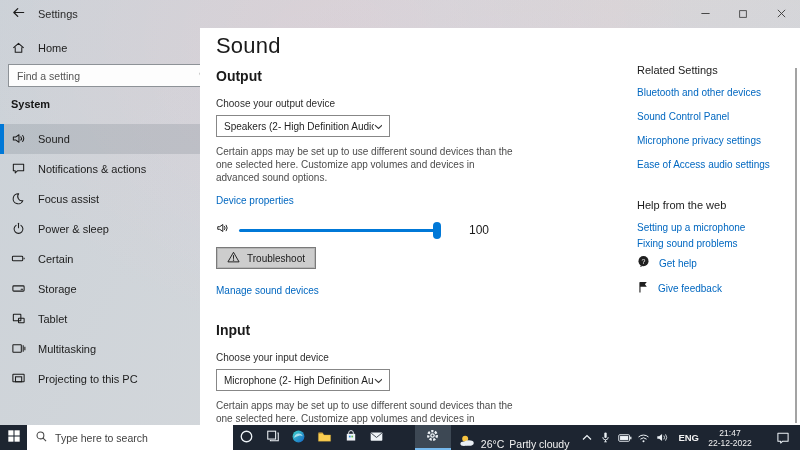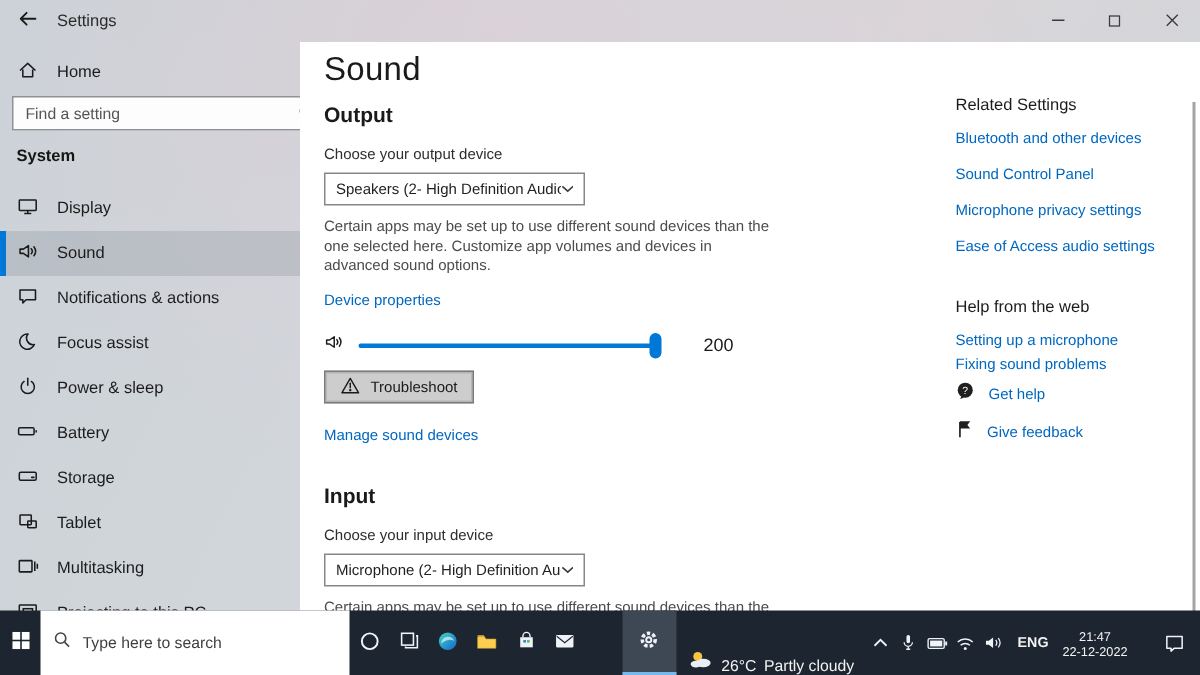--- a/index.html
+++ b/index.html
@@ -58,21 +58,21 @@
   .rc-head { font-size:11px; color:#1c1c1c; line-height:13px; margin-bottom:10px; }
   .rc-link { display:block; font-size:10px; color:#0067c0; line-height:12px; margin-bottom:12px; cursor:pointer; }
   .hw-head { margin-top:28px; }
   .hw-link { margin-bottom:4px; }
   .help-row { display:flex; align-items:center; gap:9px; margin-bottom:7px; cursor:pointer; }
   .help-row:first-of-type { margin-top:34px; }
   .help-row .link { line-height:13px; }
   .scroll-ind { position:absolute; right:3px; top:40px; bottom:2px; width:2px; background:#a3a3a3; cursor:pointer; }
 
   
-  .taskbar { position:absolute; left:0; bottom:0; width:800px; height:43px; background:#1d2531; display:flex; align-items:stretch; }
+  .taskbar { position:absolute; left:0; bottom:0; width:800px; height:25px; background:#1d2531; display:flex; align-items:stretch; }
   .tk-btn { border:none; background:transparent; display:flex; align-items:center; justify-content:center; width:27px; cursor:pointer; padding:0; }
   .tk-start { width:28px; }
   .tk-search { position:relative; width:213px; background:#fff; display:flex; align-items:center; gap:7px; padding-left:8px; cursor:text; }
   .tk-search input { border:none; outline:none; flex:1; font-size:10.5px; color:#333; font-family:"Liberation Sans",sans-serif; background:transparent; }
   .tk-search input::placeholder { color:#3f3f3f; }
   .tk-settings { width:37px; margin-left:25px; background:#3d4854; border-bottom:2px solid #76b9ed; }
   .tk-weather { margin-left:auto; display:flex; align-items:flex-end; gap:5px; padding:0 8px; border:none; background:transparent; cursor:pointer; }
   .tk-weather span { font-size:10.5px; color:#f2f2f2; white-space:nowrap; }
   .tray { display:flex; align-items:center; }
   .tray-ic { width:15px; display:flex; justify-content:center; align-items:center; margin:0 2px; cursor:pointer; }
@@ -127,27 +127,20 @@
         <input type="text" placeholder="Find a setting" style="">
         <span class="mag"><svg width="14" height="14" viewBox="0 0 16 16" fill="none" stroke="#555" stroke-width="1.2">
               <circle cx="6.7" cy="6.7" r="4.2"></circle>
               <path d="M9.9 9.9 13.6 13.6"></path>
             </svg></span>
       </div>
 
       <div class="side-section">System</div>
 
       <nav class="side-nav">
-        <div class="nav-item">
-          <span><svg width="15" height="15" viewBox="0 0 16 16" stroke="#1b1b1b" stroke-width="1.1" fill="none">
-                <rect x="2" y="3.5" width="12" height="7.5" rx=".5"></rect>
-                <path d="M8 11v2M5.5 13.2h5"></path>
-              </svg></span>
-          <span>Display</span>
-        </div>
         <div class="nav-item selected">
           <span><svg width="15" height="15" viewBox="0 0 16 16" stroke="#1b1b1b" stroke-width="1.1" fill="none" stroke-linejoin="round">
                 <path d="M2.5 6.5h2.4L8.5 4v8L4.9 9.5H2.5z"></path>
                 <path d="M10.5 6.2q1.5 1.8 0 3.6M12.4 4.8q2.4 3.2 0 6.4" stroke-linecap="round"></path>
               </svg></span>
           <span>Sound</span>
         </div>
         <div class="nav-item">
           <span><svg width="15" height="15" viewBox="0 0 16 16" stroke="#1b1b1b" stroke-width="1.1" fill="none" stroke-linejoin="round">
                 <path d="M2.5 3.5h11v7H6.8L4.5 12.8v-2.3h-2z"></path>
@@ -165,21 +158,21 @@
                 <path d="M5.4 4.6a4.7 4.7 0 1 0 5.2 0"></path>
                 <path d="M8 2.3v5"></path>
               </svg></span>
           <span>Power &amp; sleep</span>
         </div>
         <div class="nav-item">
           <span><svg width="15" height="15" viewBox="0 0 16 16" stroke="#1b1b1b" stroke-width="1.1" fill="none">
                 <rect x="1.5" y="5.5" width="11" height="5" rx="1"></rect>
                 <path d="M14 7.2v1.6"></path>
               </svg></span>
-          <span>Battery</span>
+          <span>Certain</span>
         </div>
         <div class="nav-item">
           <span><svg width="15" height="15" viewBox="0 0 16 16" stroke="#1b1b1b" stroke-width="1.1" fill="none">
                 <rect x="2" y="5.2" width="12" height="5.6" rx="1"></rect>
                 <path d="M10.8 8.8h1.6" stroke-linecap="round"></path>
               </svg></span>
           <span>Storage</span>
         </div>
         <div class="nav-item">
           <span><svg width="15" height="15" viewBox="0 0 16 16" stroke="#1b1b1b" stroke-width="1.1" fill="none">
@@ -221,21 +214,21 @@
         <div class="lnk-block"><span class="link">Device properties</span></div>
 
         <div class="slider-row">
           <span><svg width="14" height="14" viewBox="0 0 16 16" stroke="#1b1b1b" stroke-width="1.1" fill="none" stroke-linejoin="round">
                 <path d="M2 6.5h2.3L7.8 4v8L4.3 9.5H2z"></path>
                 <path d="M9.8 6.2q1.5 1.8 0 3.6M11.7 4.8q2.4 3.2 0 6.4" stroke-linecap="round"></path>
               </svg></span>
           <div class="slider-track">
             <div class="slider-thumb"></div>
           </div>
-          <span class="slider-val">200</span>
+          <span class="slider-val">100</span>
         </div>
 
         <button class="ts-btn">
           <span><svg width="13" height="12" viewBox="0 0 15 14" fill="none" stroke="#1b1b1b" stroke-width="1.1" stroke-linejoin="round">
                 <path d="M7.5 1.5 14 12.7H1z"></path>
                 <path d="M7.5 5.3v3.4" stroke-linecap="round"></path>
                 <circle cx="7.5" cy="10.6" r=".4" fill="#1b1b1b"></circle>
               </svg></span>
           <span>Troubleshoot</span>
         </button>

